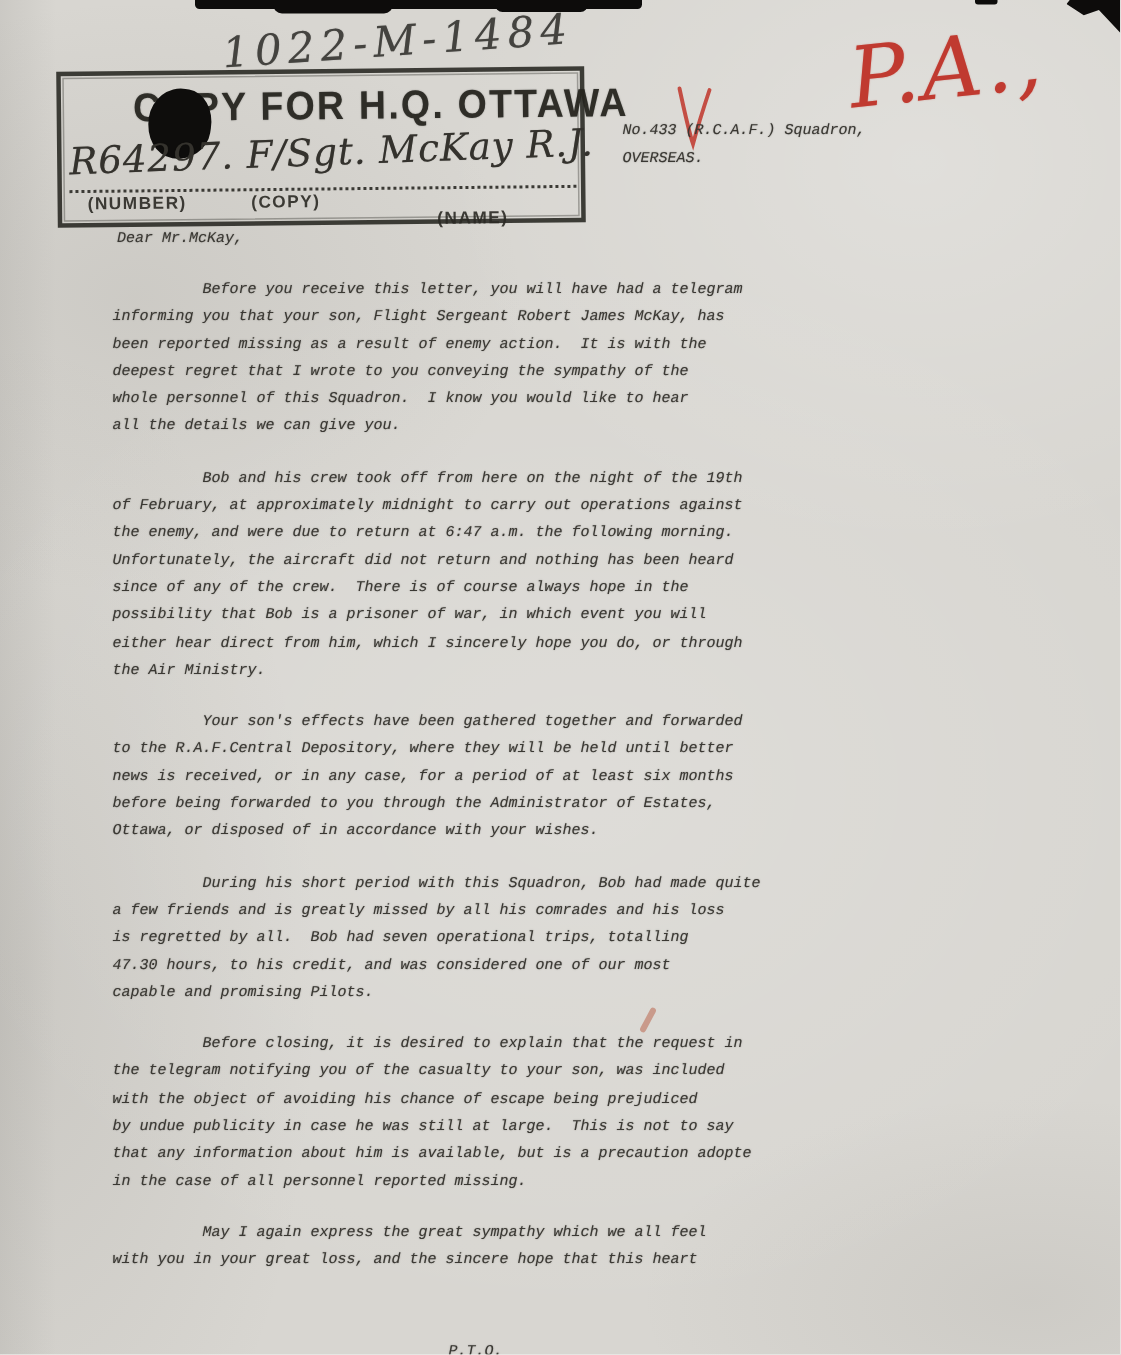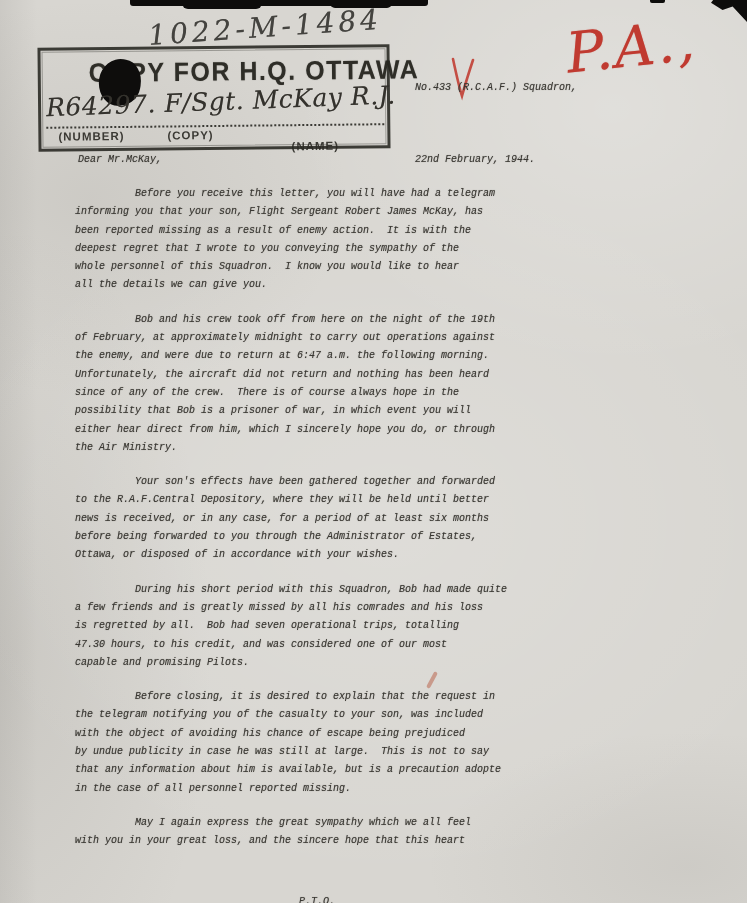--- a/index.html
+++ b/index.html
@@ -97,24 +97,24 @@
   </div>
 
   <div class="red-initials">P.A.,</div>
   <svg class="red-tick" width="28" height="48" viewBox="0 0 28 48">
     <path d="M4,4 C7,18 10,32 13,41 C16,30 21,14 24,5" stroke="#c03a30" stroke-width="2.6" fill="none" opacity="0.88" stroke-linecap="round"></path>
   </svg>
   <div class="red-smudge"></div>
 
   <div class="typed address">
     <div>No.433 (R.C.A.F.) Squadron,</div>
+    <div>OVERSEAS.</div>
   </div>
 
   <div class="typed salutation">Dear Mr.McKay,</div>
-  <div class="typed letter-date">22nd February, 1944.</div>
 
   <div class="typed body-block">
     <p>Before you receive this letter, you will have had a telegram
 informing you that your son, Flight Sergeant Robert James McKay, has
 been reported missing as a result of enemy action.  It is with the
 deepest regret that I wrote to you conveying the sympathy of the
 whole personnel of this Squadron.  I know you would like to hear
 all the details we can give you.</p>
     <p>Bob and his crew took off from here on the night of the 19th
 of February, at approximately midnight to carry out operations against

